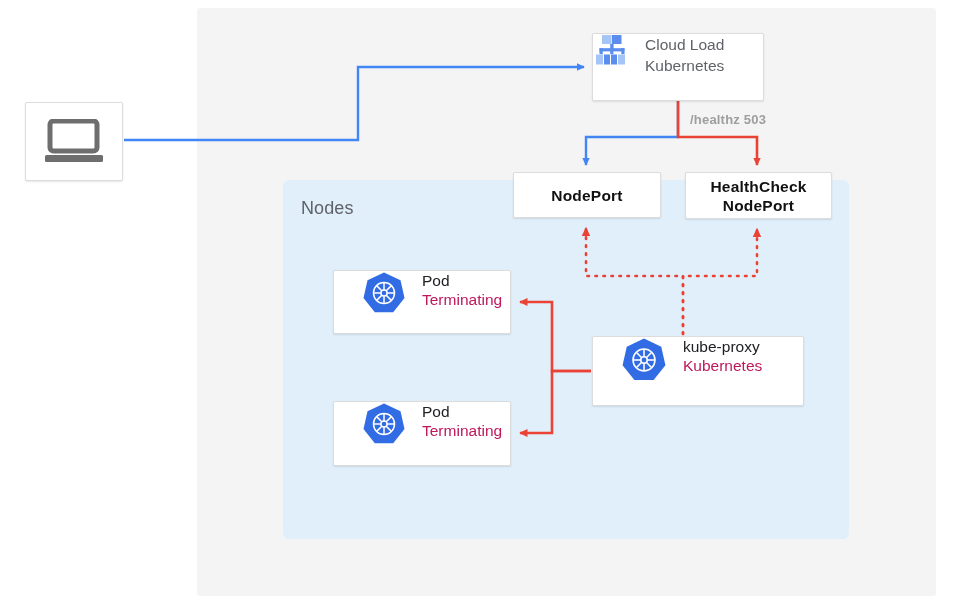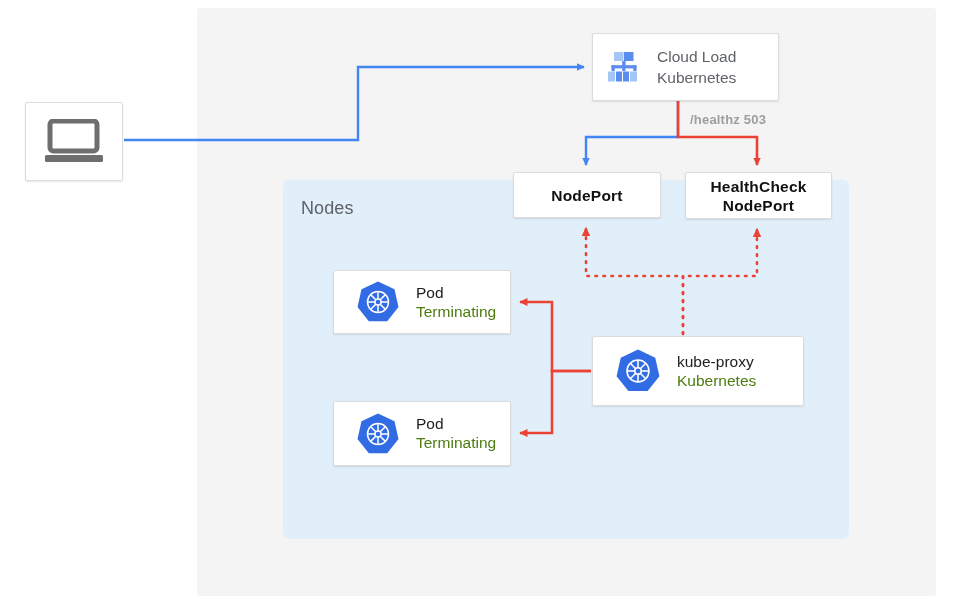--- a/index.html
+++ b/index.html
@@ -65,25 +65,24 @@
     left: 50%;
     top: 50%;
     transform: translate(-50%, -50%);
     width: 62px;
     height: 46px;
   }
   
   .clb-card {
     left: 592px;
     top: 33px;
-    width: 187px;
+    width: 172px;
     height: 68px;
     display: flex;
-    align-items: center;
-    padding-left: 12px;
+    align-items: flex-start;
   }
   .clb-icon {
     width: 38px;
     height: 32px;
     flex: 0 0 auto;
   }
   .clb-text {
     margin-left: 14px;
     font-size: 15.5px;
     color: #5f6368;
@@ -122,35 +121,34 @@
   
   .pod-card-1 { left: 333px; top: 270px; width: 178px; height: 64px; }
   .pod-card-2 { left: 333px; top: 401px; width: 178px; height: 65px; }
   .kp-card    { left: 592px; top: 336px; width: 212px; height: 70px; }
 
   .k8s-row {
     position: absolute;
     left: 0; top: 0;
     width: 100%; height: 100%;
     display: flex;
-    align-items: center;
-    padding-left: 22px;
+    padding-left: 28px;
     box-sizing: border-box;
   }
   .k8s-icon { width: 44px; height: 44px; flex: 0 0 auto; }
   .kp-icon  { width: 46px; height: 46px; flex: 0 0 auto; }
   .k8s-text { margin-left: 16px; }
   .k8s-title {
     font-size: 15.5px;
     color: #202124;
     line-height: 19px;
   }
   .k8s-sub {
     font-size: 15.5px;
-    color: #4d7c0f;
+    color: #be185d;
     line-height: 20px;
   }
   
   .connectors {
     position: absolute;
     left: 0; top: 0;
     width: 953px;
     height: 612px;
     pointer-events: none;
   }

